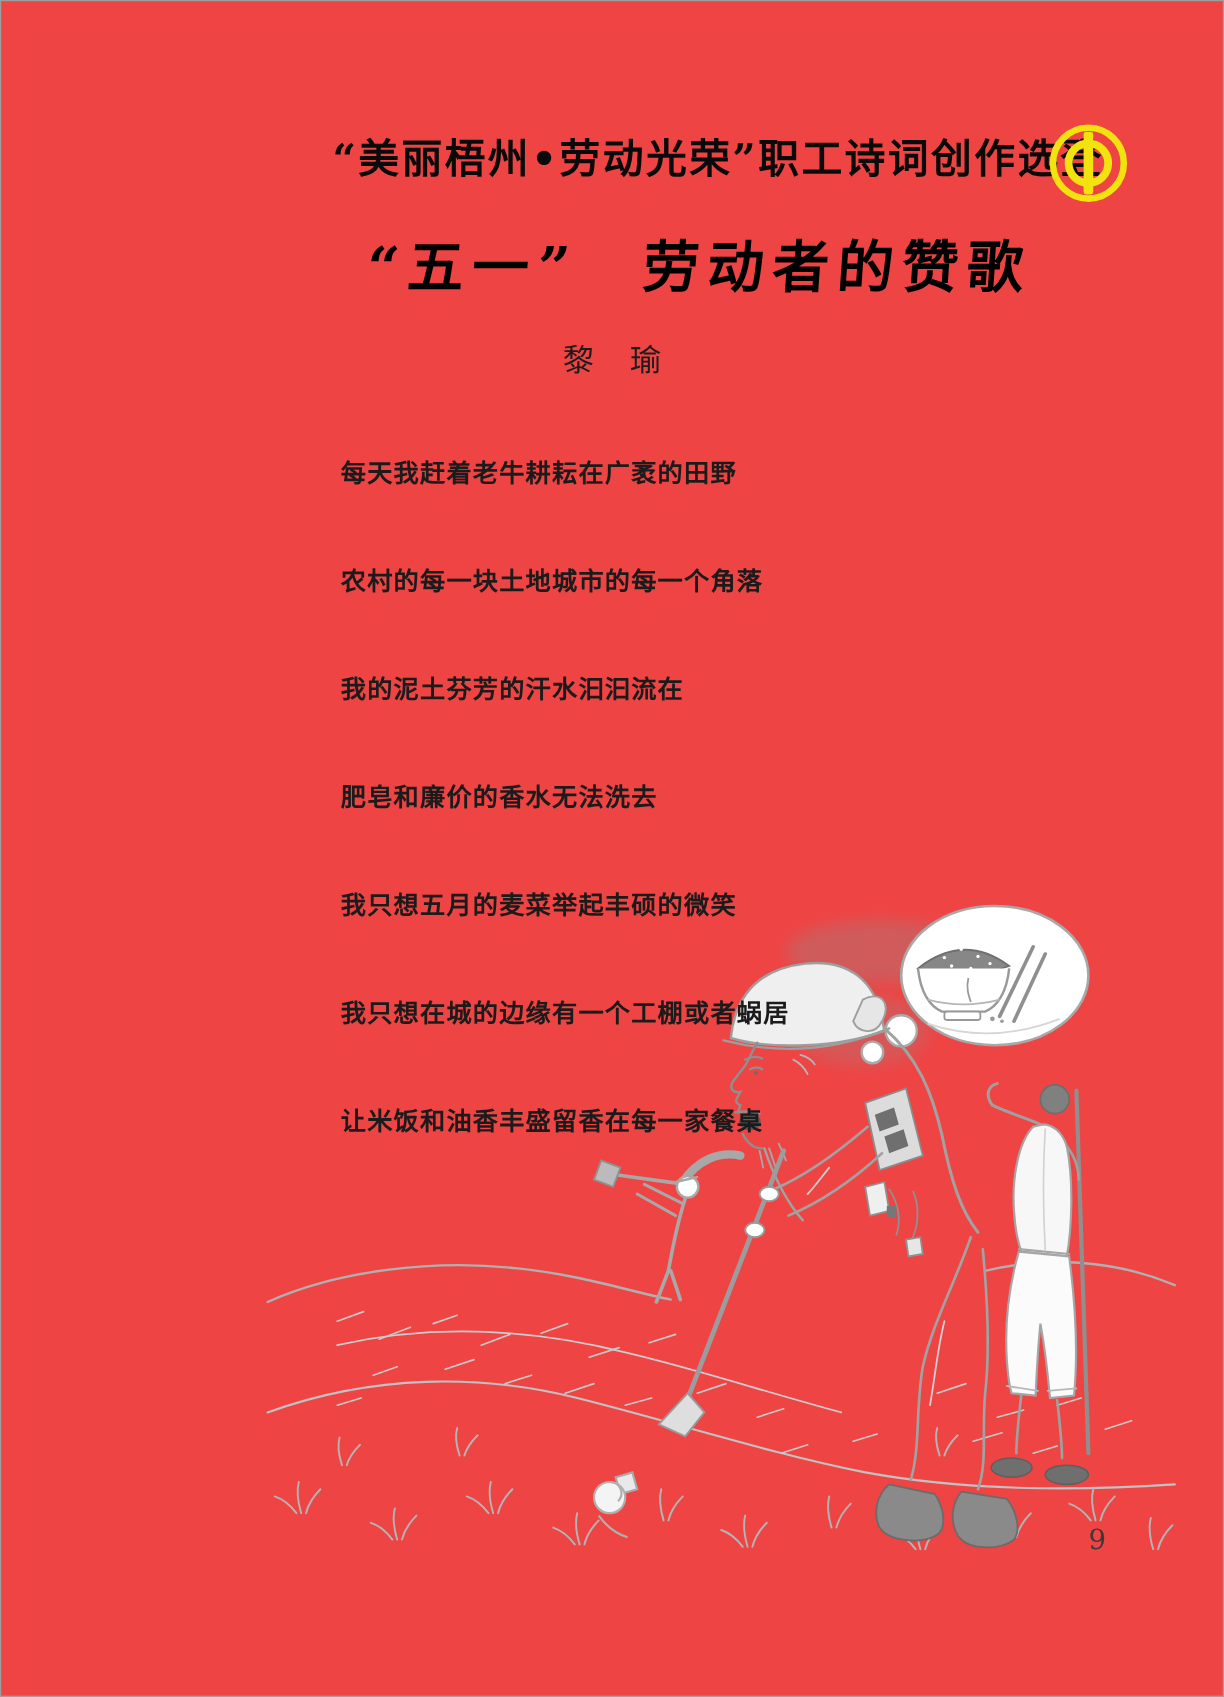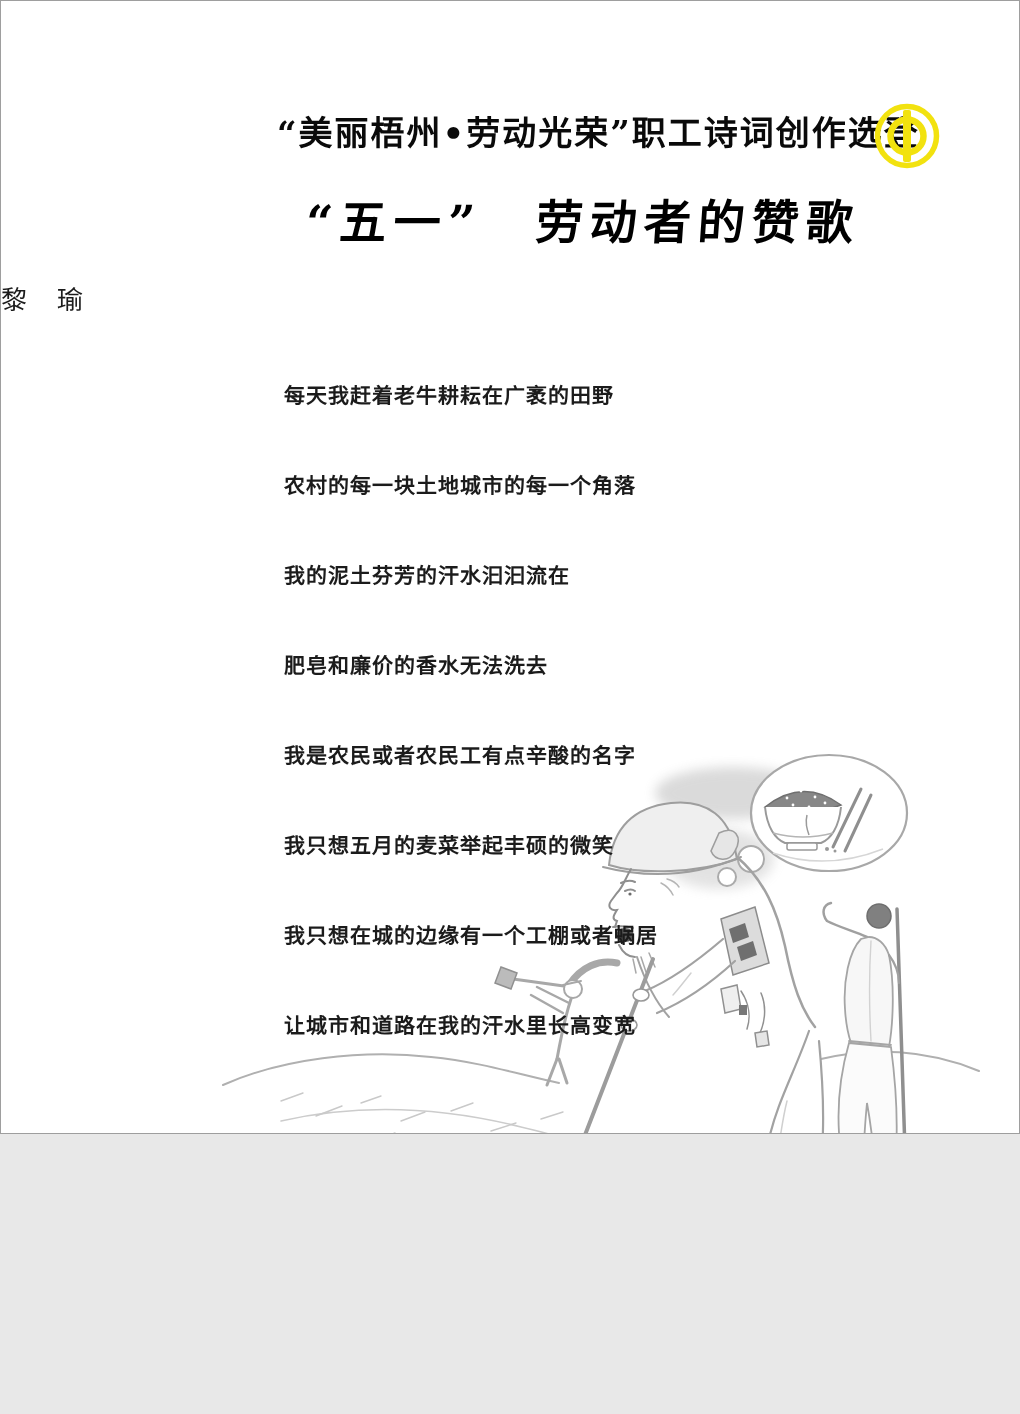--- a/index.html
+++ b/index.html
@@ -1,19 +1,19 @@
 <!DOCTYPE html>
 <html lang="zh-CN" style="--logo-color: #f2e20f;"><head>
 <meta charset="utf-8">
 <style>
   html,body{margin:0;padding:0;background:#e8e8e8;}
   .page{
     position:relative;
-    width:1020px;height:1134px;
-    background:#ffffff;
+    width:1020px;height:1414px;
+    background:#ef4444;
     border:1px solid #9e9e9e;
     box-sizing:border-box;
     overflow:hidden;
     font-family:"Liberation Sans","DejaVu Sans",sans-serif;
   }
   .illustration{
     position:absolute;left:220px;top:740px;width:760px;height:570px;
     z-index:0;
   }
   .banner{
@@ -25,21 +25,21 @@
   .logo{position:absolute;left:872px;top:101px;width:68px;height:68px;z-index:2;}
   .poem-title{
     position:absolute;left:305px;top:183px;margin:0;z-index:2;
     font-family:"DejaVu Serif","Liberation Serif",serif;
     font-weight:bold;font-size:47px;color:#000;
     letter-spacing:7px;white-space:nowrap;
     transform:skewX(-4deg);
   }
   .author{
     position:absolute;left:0;top:278px;width:1020px;z-index:2;
-    text-align:left;font-size:26px;color:#1c1c1c;letter-spacing:2px;
+    text-align:center;font-size:26px;color:#1c1c1c;letter-spacing:2px;
   }
   .poem{
     position:absolute;left:283px;top:320px;z-index:2;
     font-size:21px;line-height:30px;color:#1b1b1b;
     letter-spacing:1px;white-space:pre;
   }
   .poem .line{height:30px;font-weight:bold;}
   .page-number{
     position:absolute;left:906px;top:1270px;z-index:2;
     font-family:"DejaVu Serif","Liberation Serif",serif;
@@ -215,24 +215,23 @@
 
   <h1 class="poem-title">“五一”　劳动者的赞歌</h1>
 
   <div class="author">黎　瑜</div>
 
   <div class="poem">
     <div class="line">每天我赶着老牛耕耘在广袤的田野</div>
     <div class="line">农村的每一块土地城市的每一个角落</div>
     <div class="line">我的泥土芬芳的汗水汩汩流在</div>
     <div class="line">肥皂和廉价的香水无法洗去</div>
-    <div class="line">我是农民或者农民工有点辛酸的名字</div>
     <div class="line">我只想五月的麦菜举起丰硕的微笑</div>
     <div class="line">我只想在城的边缘有一个工棚或者蜗居</div>
-    <div class="line">让城市和道路在我的汗水里长高变宽</div>
+    <div class="line">让米饭和油香丰盛留香在每一家餐桌</div>
     
     
     
     
     
     
     
     
     
     

